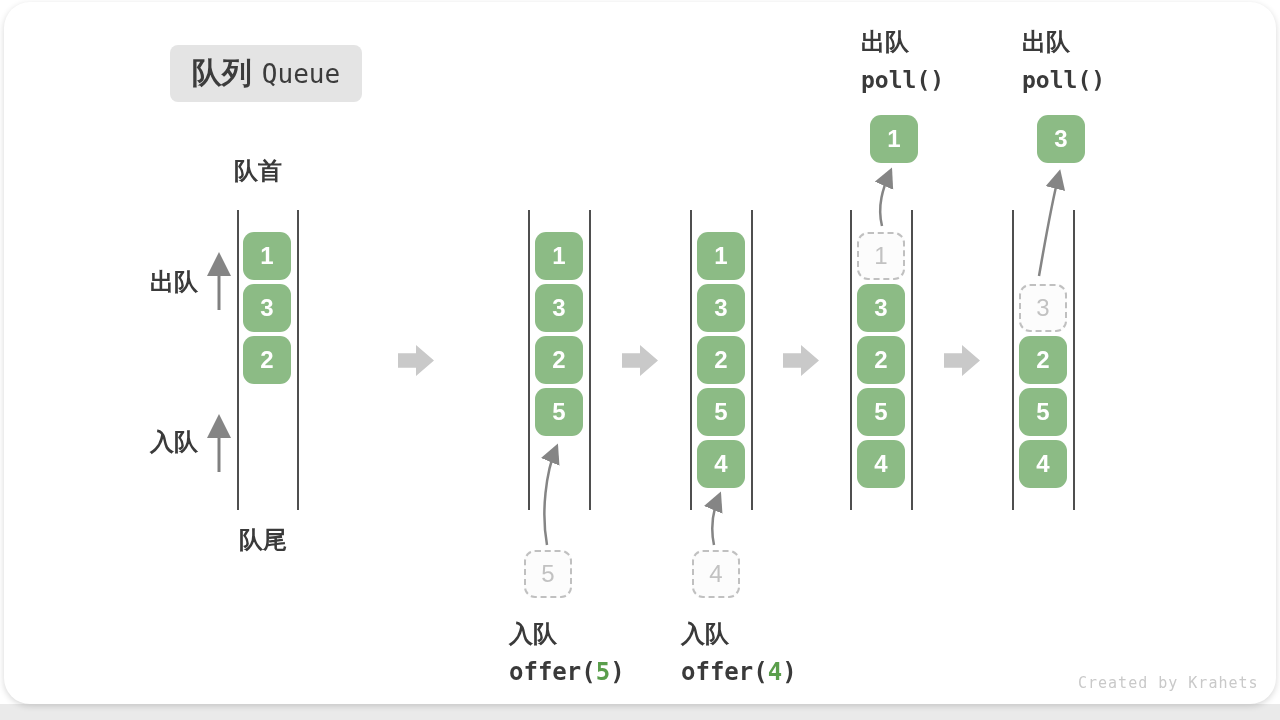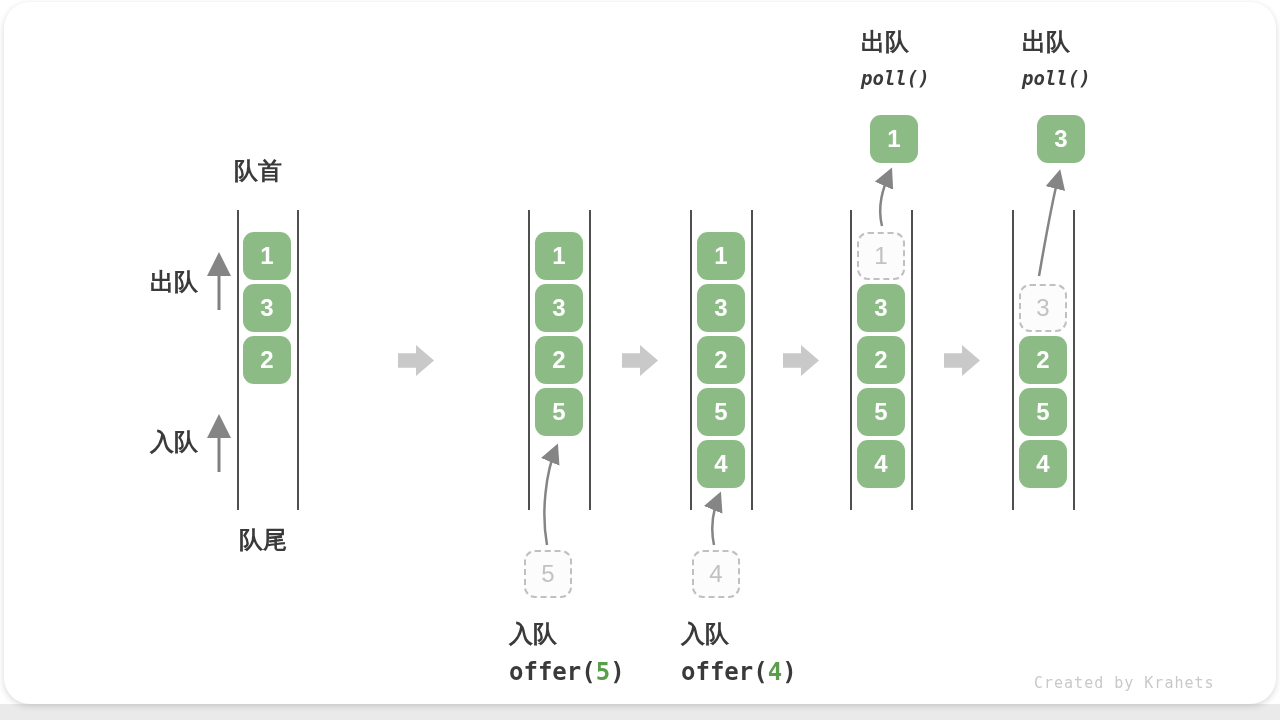--- a/index.html
+++ b/index.html
@@ -29,42 +29,46 @@
   .qbox{position:absolute;width:48px;height:48px;border-radius:11px;background:var(--green);
         color:#fff;font-size:24px;font-weight:bold;
         display:flex;align-items:center;justify-content:center;}
   .ghost{background:#fcfcfc;border:2px dashed #c0c0c0;color:var(--ghost);font-weight:normal;}
 
   .cx1{left:243px}.cx2{left:535px}.cx3{left:697px}.cx4{left:857px}.cx5{left:1019px}
   .ry1{top:232px}.ry2{top:284px}.ry3{top:336px}.ry4{top:388px}.ry5{top:440px}
 
   .op-top{position:absolute;top:26px;color:var(--ink);}
   .op-top .l1{font-size:24px;font-weight:bold;margin-bottom:9px;}
-  .op-top .l2{font-size:19px;font-family:"DejaVu Sans Mono",monospace;font-weight:bold;font-style:italic;}
+  .op-top .l2{font-size:23px;font-family:"DejaVu Sans Mono",monospace;font-weight:bold;}
 
   .op-bottom{position:absolute;top:618px;color:var(--ink);}
   .op-bottom .l1{font-size:24px;font-weight:bold;margin-bottom:8px;}
   .op-bottom .l2{font-size:24px;font-family:"DejaVu Sans Mono",monospace;font-weight:bold;}
   .op-bottom .arg{color:#5a9e4b;}
 
   .block-arrow{position:absolute;top:345px;width:36px;height:31px;background:var(--block-arrow);
      clip-path:polygon(0% 27%,50% 27%,50% 0%,100% 50%,50% 100%,50% 73%,0% 73%);}
 
-  .credit{position:absolute;left:1034px;top:674px;font-size:15px;letter-spacing:1px;
+  .credit{position:absolute;left:1078px;top:674px;font-size:15px;letter-spacing:1px;
           color:#c9c9c9;font-family:"DejaVu Sans Mono",monospace;}
 
   svg.overlay{position:absolute;left:0;top:0;width:1280px;height:720px;pointer-events:none;}
 </style>
 </head>
 <body>
 
 <div id="stage">
   <div class="bottom-strip"></div>
   <div class="card"></div>
 
+  <div class="badge">
+    <span class="zh">队列</span>
+    <span class="en">Queue</span>
+  </div>
 
   <div class="zh-label" style="left:234px;top:155px;">队首</div>
   <div class="zh-label" style="left:239px;top:524px;">队尾</div>
   <div class="zh-label" style="left:150px;top:266px;">出队</div>
   <div class="zh-label" style="left:150px;top:426px;">入队</div>
 
   <div>
     <div class="wall" style="left:237px;"></div>
     <div class="wall" style="left:297px;"></div>
     <div class="qbox cx1 ry1">1</div>

